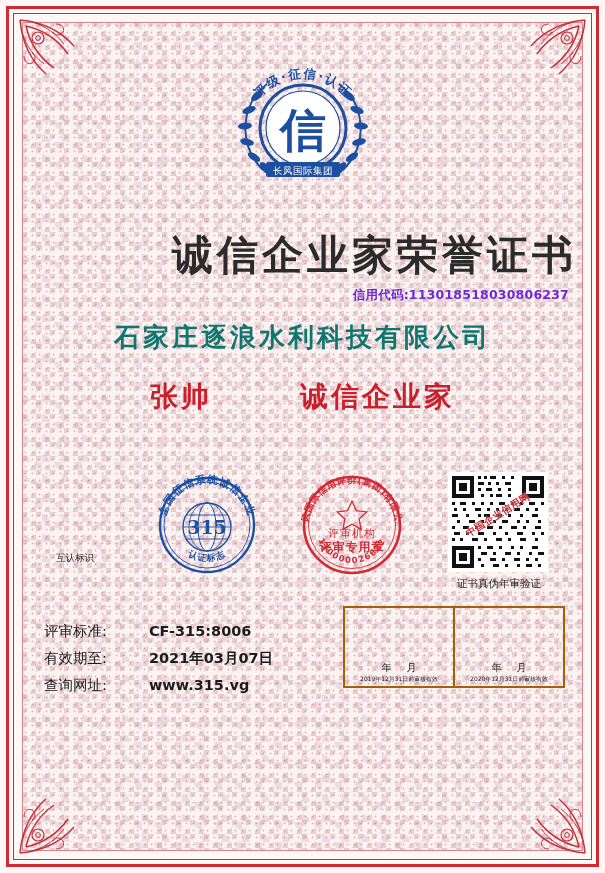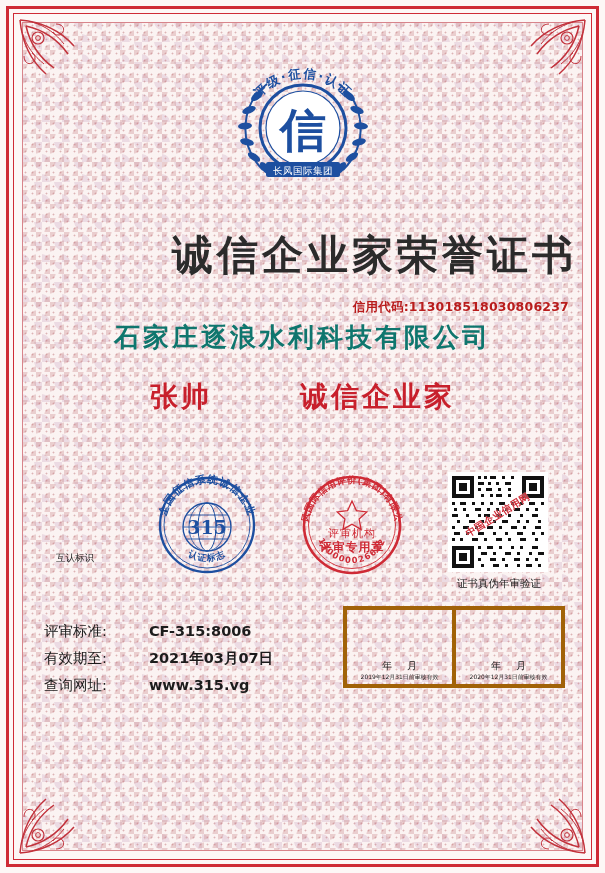--- a/index.html
+++ b/index.html
@@ -100,23 +100,22 @@
     letter-spacing: 4px;
     color: #2b2b2b;
     white-space: nowrap;
   }
   .credit-code {
     position: absolute;
     right: 8px;
     top: 259px;
     font-size: 12.5px;
     font-weight: bold;
-    color: #b91c1c;
+    color: #6d28d9;
     letter-spacing: 0.2px;
-    margin-top: 12px;
   }
   .company {
     position: absolute;
     left: 0; right: 0;
     top: 292px;
     text-align: center;
     font-weight: bold;
     font-size: 26px;
     letter-spacing: 3px;
     color: #0f766e;
@@ -214,21 +213,21 @@
     margin-bottom: 2px;
   }
   .review-table {
     width: 100%;
     height: 82px;
     border: 1px solid #222;
     border-collapse: collapse;
     table-layout: fixed;
   }
   .review-table td {
-    border: 4px solid #a16207;
+    border: 2px solid #a16207;
     vertical-align: bottom;
     text-align: center;
     padding: 0 0 2px 0;
   }
   .cell-ym {
     font-size: 10px;
     color: #1c1c1c;
     letter-spacing: 6px;
     padding-left: 6px;
   }

